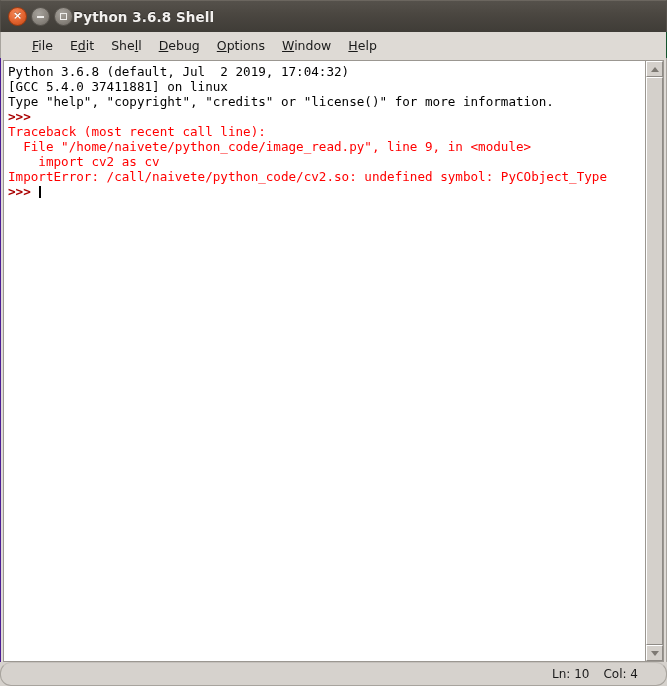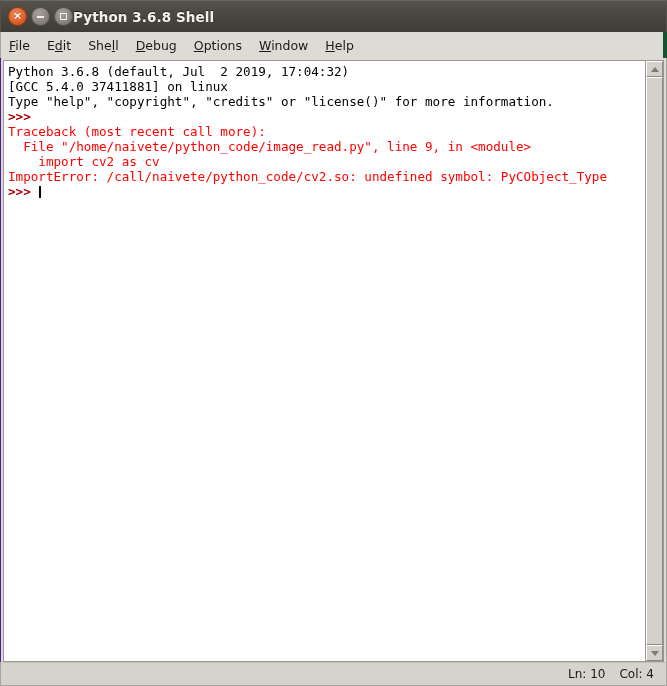--- a/index.html
+++ b/index.html
@@ -96,25 +96,25 @@
     letter-spacing: .1px;
     white-space: nowrap;
   }
 
   
   .menubar {
     height: 26px;
     flex: 0 0 26px;
     background: #dedad5;
     border-left: 1px solid #a8a49e;
-    border-right: 4px solid #14532d;
-    box-sizing: border-box;
-    display: flex;
-    align-items: center;
-    padding-left: 0;
+    border-right: 1px solid #14532d;
+    box-sizing: border-box;
+    display: flex;
+    align-items: center;
+    padding-left: 23px;
   }
   .menu-item {
     font-size: 12.5px;
     color: #1a1a1a;
     padding: 2px 9px 2px 8px;
     cursor: default;
     white-space: nowrap;
     font-family: "DejaVu Sans", sans-serif;
   }
   .menu-item u {
@@ -228,22 +228,23 @@
     flex: 0 0 24px;
     background: #d6d2cd;
     border-left: 1px solid #a8a49e;
     border-right: 1px solid #a8a49e;
     border-bottom: 1px solid #a8a49e;
     border-top: 1px solid #c4c0bb;
     box-sizing: border-box;
     display: flex;
     align-items: center;
     justify-content: flex-end;
-    padding-right: 12px;
+    padding-right: 28px;
     gap: 14px;
+    border-radius: 11px;
   }
   .status-text {
     font-size: 12px;
     color: #1a1a1a;
     font-family: "DejaVu Sans", sans-serif;
     white-space: nowrap;
   }
 </style>
 </head>
 <body>
@@ -275,21 +276,21 @@
     <div class="menu-item"><span><u>H</u>elp</span></div>
   </div>
 
   <div class="bodywrap">
     <div class="textframe">
       <div class="textarea" id="shell-output">
           <div class="line c-black">Python 3.6.8 (default, Jul  2 2019, 17:04:32)</div>
           <div class="line c-black">[GCC 5.4.0 37411881] on linux</div>
           <div class="line c-black">Type "help", "copyright", "credits" or "license()" for more information.</div>
           <div class="line c-prompt">&gt;&gt;&gt;</div>
-          <div class="line c-red">Traceback (most recent call more):</div>
+          <div class="line c-red">Traceback (most recent call line):</div>
           <div class="line c-red">  File "/home/naivete/python_code/image_read.py", line 9, in &lt;module&gt;</div>
           <div class="line c-red">    import cv2 as cv</div>
           <div class="line c-red">ImportError: /call/naivete/python_code/cv2.so: undefined symbol: PyCObject_Type</div>
           <div class="line c-prompt">&gt;&gt;&gt; <span class="cursor"></span></div>
         </div>
       <div class="vscroll">
         <div class="sb-btn">
           <span class="arrow-up"></span>
         </div>
         <div class="sb-trough">

